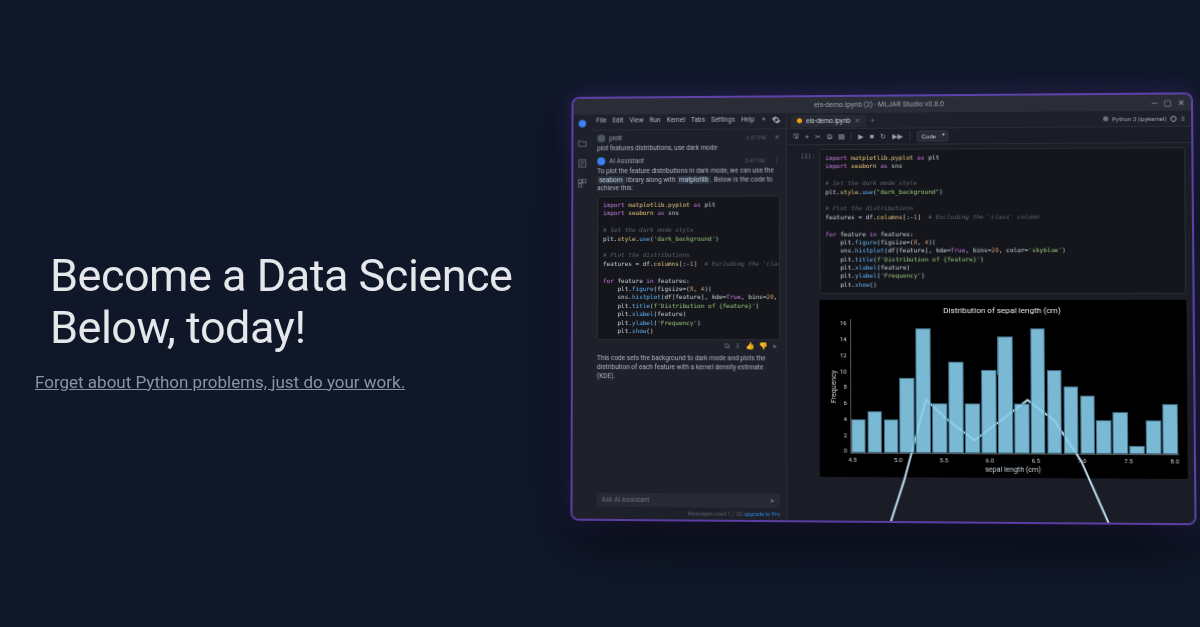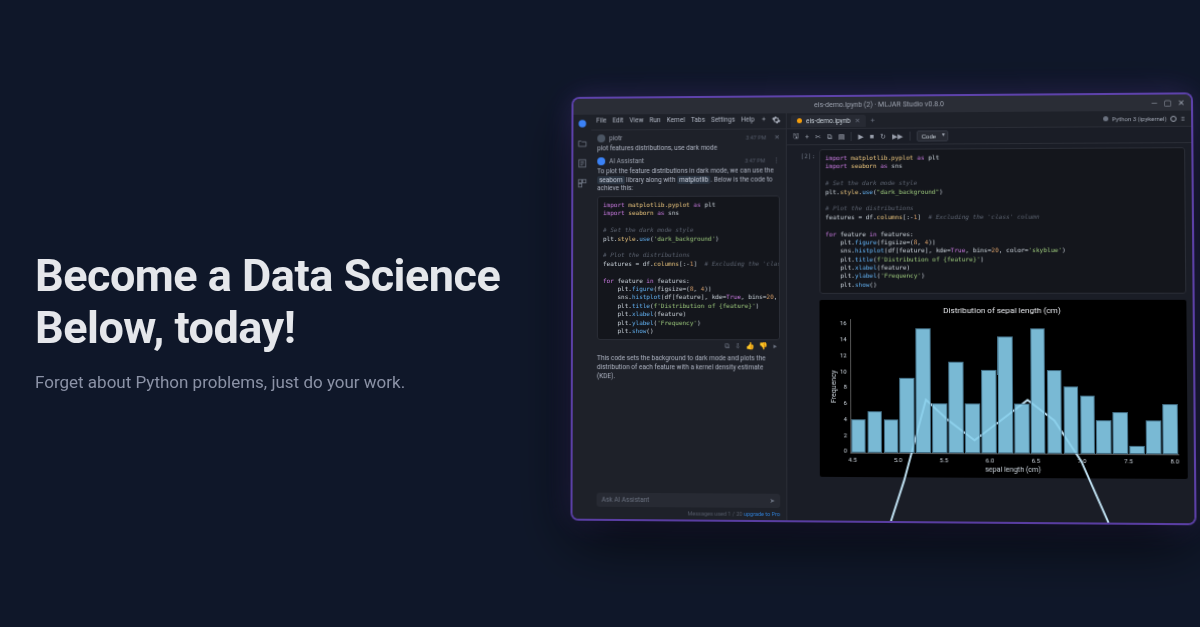--- a/index.html
+++ b/index.html
@@ -13,30 +13,32 @@
   }
   .hero-text {
     position: absolute;
     left: 35px;
     top: 250px;
     width: 530px;
     color: #e5e7eb;
   }
   .hero-title {
     font-size: 45px;
-    font-weight: 700;
+    font-weight: 400;
     line-height: 1.15;
     letter-spacing: -0.5px;
     color: #e5e7eb;
+    margin-left: 15px;
   }
   .hero-sub {
     margin-top: 18px;
     font-size: 17px;
     color: #8b92a6;
     font-weight: 400;
+    text-decoration: underline;
   }
 
   
   .app-window {
     position: absolute;
     left: 573px;
     top: 98px;
     width: 608px;
     height: 420px;
     background: #1a1d26;

